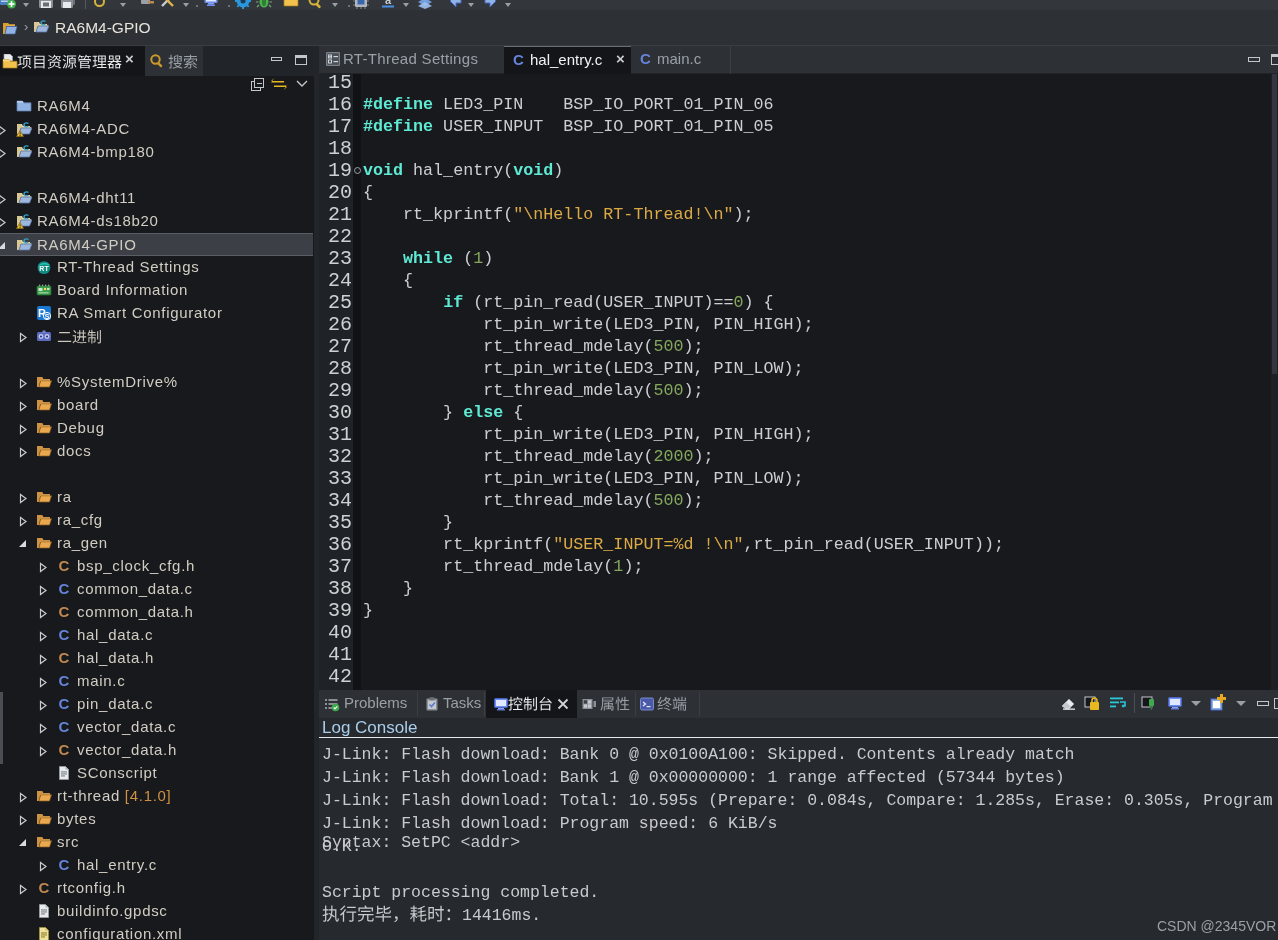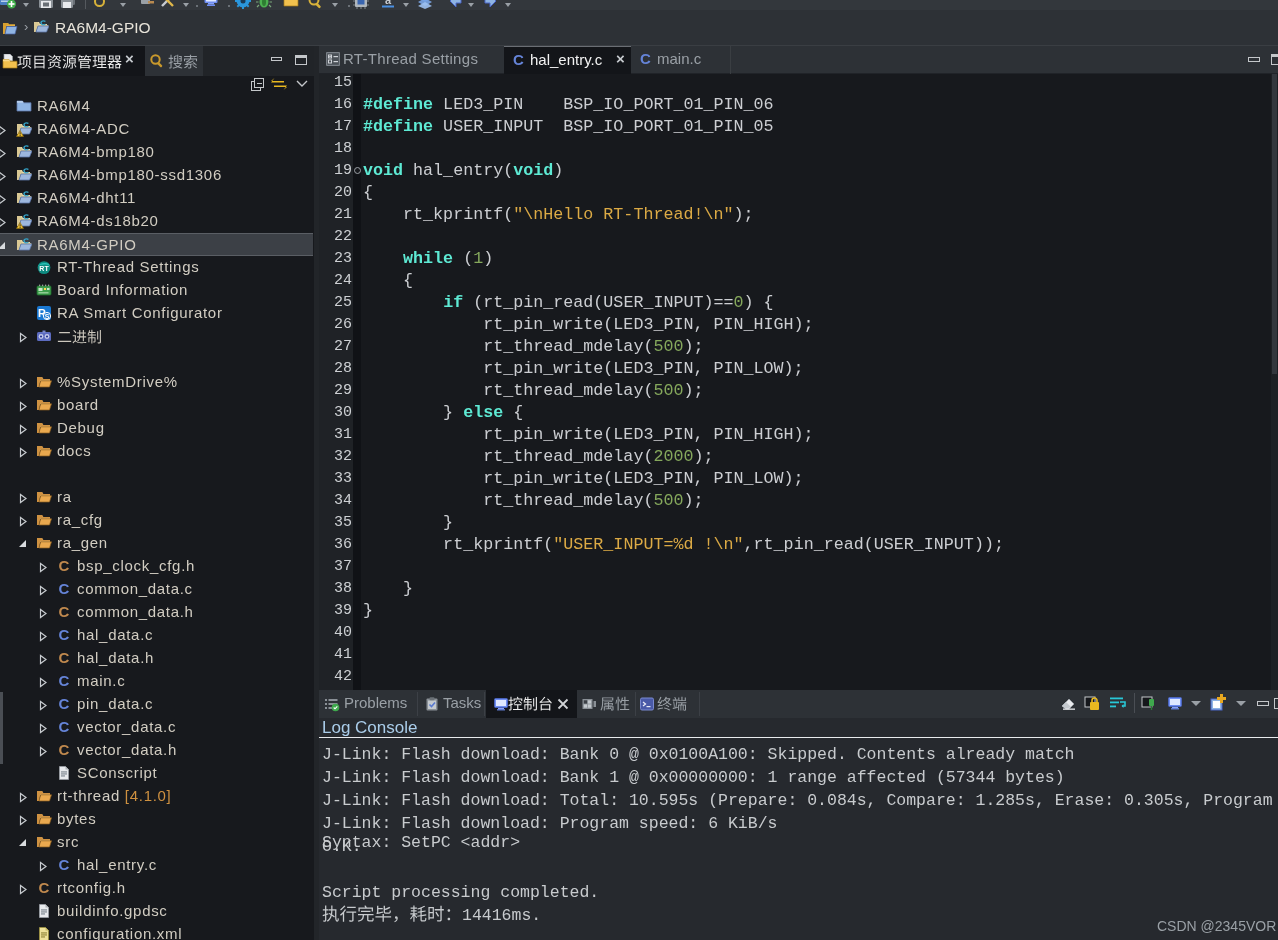--- a/index.html
+++ b/index.html
@@ -1,20 +1,20 @@
 <!DOCTYPE html>
 <html><head><meta charset="utf-8"><style>
 * { margin:0; padding:0; box-sizing:border-box; }
 html,body { width:1278px; height:940px; overflow:hidden; background:#2d3136;
   font-family:"Liberation Sans", sans-serif; }
 .abs { position:absolute; }
 .trow { position:absolute; left:0; width:313px; height:23px; }
 .treesel { background:#3c4046; border-top:1px solid #5a5e64; border-bottom:1px solid #5a5e64; }
 .tlabel { position:absolute; top:2px; font-size:15px; letter-spacing:0.7px; color:#d2cdc2; white-space:pre; }
-.lnum { position:absolute; left:320px; width:32px; text-align:right; font-family:"Liberation Mono",monospace; font-size:15px; line-height:22px; color:#ced1d4; }
+.lnum { position:absolute; left:320px; width:32px; text-align:right; font-family:"Liberation Mono",monospace; font-size:20px; line-height:22px; color:#ced1d4; }
 .cline { position:absolute; left:363px; font-family:"Liberation Mono",monospace; font-size:16.7px; line-height:22px; color:#ccced2; white-space:pre; }
 .kw { color:#5eead4; }
 .st { color:#dcaa45; }
 .nu { color:#85a85c; }
 .conline { position:absolute; left:322px; font-family:"Liberation Mono",monospace; font-size:16.5px; line-height:22px; color:#c8cbce; white-space:pre; }
 </style></head>
 <body>
 
 <div class="abs" style="left:0;top:0;width:1278px;height:10px;background:#33373c">
     <svg style="position:absolute;left:0px;top:-7px" width="16" height="16" viewBox="0 0 16 16">
@@ -184,32 +184,20 @@
           <svg style="position:absolute;left:-2px;top:7px" width="8" height="11" viewBox="0 0 8 11">
             <path d="M1.5 1.5v8l5.5-4z" fill="none" stroke="#c8ccd0" stroke-width="1.2"></path>
           </svg>
           <span style="position:absolute;left:16px;top:3px"><svg width="16" height="16" viewBox="0 0 16 16" style="">
               <path d="M1 3h5l1 2h7v2H1z" fill="#e7d9a8"></path>
               <path d="M1 3v10h2l2-6h10l.5-1H6L5 3z" fill="#d9c894"></path>
               <path d="M3 13 5 7h11l-2.5 6z" fill="#9db7dd" stroke="#5d77a8" stroke-width="0.8"></path>
               <path d="M10.5 1.2c-2 0-3.2 1.1-3.2 2.6 0 1.5 1.2 2.6 3.2 2.6 1 0 1.9-.3 2.4-.8l-1-.9c-.3.3-.8.5-1.4.5-1 0-1.7-.6-1.7-1.4s.7-1.4 1.7-1.4c.6 0 1.1.2 1.4.5l1-.9c-.5-.5-1.4-.8-2.4-.8z" fill="#35a3c8"></path>
             </svg></span>
           <span class="tlabel" style="left:37px">RA6M4-bmp180</span>
-        </div>
-<div class="trow" style="top:69px">
-          <svg style="position:absolute;left:-2px;top:7px" width="8" height="11" viewBox="0 0 8 11">
-            <path d="M1.5 1.5v8l5.5-4z" fill="none" stroke="#c8ccd0" stroke-width="1.2"></path>
-          </svg>
-          <span style="position:absolute;left:16px;top:3px"><svg width="16" height="16" viewBox="0 0 16 16" style="">
-              <path d="M1 3h5l1 2h7v2H1z" fill="#e7d9a8"></path>
-              <path d="M1 3v10h2l2-6h10l.5-1H6L5 3z" fill="#d9c894"></path>
-              <path d="M3 13 5 7h11l-2.5 6z" fill="#9db7dd" stroke="#5d77a8" stroke-width="0.8"></path>
-              <path d="M10.5 1.2c-2 0-3.2 1.1-3.2 2.6 0 1.5 1.2 2.6 3.2 2.6 1 0 1.9-.3 2.4-.8l-1-.9c-.3.3-.8.5-1.4.5-1 0-1.7-.6-1.7-1.4s.7-1.4 1.7-1.4c.6 0 1.1.2 1.4.5l1-.9c-.5-.5-1.4-.8-2.4-.8z" fill="#35a3c8"></path>
-            </svg></span>
-          <span class="tlabel" style="left:37px">RA6M4-bmp180-ssd1306</span>
         </div>
 <div class="trow" style="top:92px">
           <svg style="position:absolute;left:-2px;top:7px" width="8" height="11" viewBox="0 0 8 11">
             <path d="M1.5 1.5v8l5.5-4z" fill="none" stroke="#c8ccd0" stroke-width="1.2"></path>
           </svg>
           <span style="position:absolute;left:16px;top:3px"><svg width="16" height="16" viewBox="0 0 16 16" style="">
               <path d="M1 3h5l1 2h7v2H1z" fill="#e7d9a8"></path>
               <path d="M1 3v10h2l2-6h10l.5-1H6L5 3z" fill="#d9c894"></path>
               <path d="M3 13 5 7h11l-2.5 6z" fill="#9db7dd" stroke="#5d77a8" stroke-width="0.8"></path>
               <path d="M10.5 1.2c-2 0-3.2 1.1-3.2 2.6 0 1.5 1.2 2.6 3.2 2.6 1 0 1.9-.3 2.4-.8l-1-.9c-.3.3-.8.5-1.4.5-1 0-1.7-.6-1.7-1.4s.7-1.4 1.7-1.4c.6 0 1.1.2 1.4.5l1-.9c-.5-.5-1.4-.8-2.4-.8z" fill="#35a3c8"></path>
@@ -603,20 +591,21 @@
 <div class="cline" style="top:446px">            rt_thread_mdelay(<span class="nu">2000</span>);</div>
 <div class="lnum" style="top:468px">33</div>
 <div class="cline" style="top:468px">            rt_pin_write(LED3_PIN, PIN_LOW);</div>
 <div class="lnum" style="top:490px">34</div>
 <div class="cline" style="top:490px">            rt_thread_mdelay(<span class="nu">500</span>);</div>
 <div class="lnum" style="top:512px">35</div>
 <div class="cline" style="top:512px">        }</div>
 <div class="lnum" style="top:534px">36</div>
 <div class="cline" style="top:534px">        rt_kprintf(<span class="st">"USER_INPUT=%d !\n"</span>,rt_pin_read(USER_INPUT));</div>
 <div class="lnum" style="top:556px">37</div>
+<div class="cline" style="top:556px">        rt_thread_mdelay(<span class="nu">1</span>);</div>
 <div class="lnum" style="top:578px">38</div>
 <div class="cline" style="top:578px">    }</div>
 <div class="lnum" style="top:600px">39</div>
 <div class="cline" style="top:600px">}</div>
 <div class="lnum" style="top:622px">40</div>
 <div class="lnum" style="top:644px">41</div>
 <div class="lnum" style="top:666px">42</div>
 </div>
 
 <div class="abs" style="left:1271px;top:74px;width:7px;height:616px;background:#1d2024"></div>

